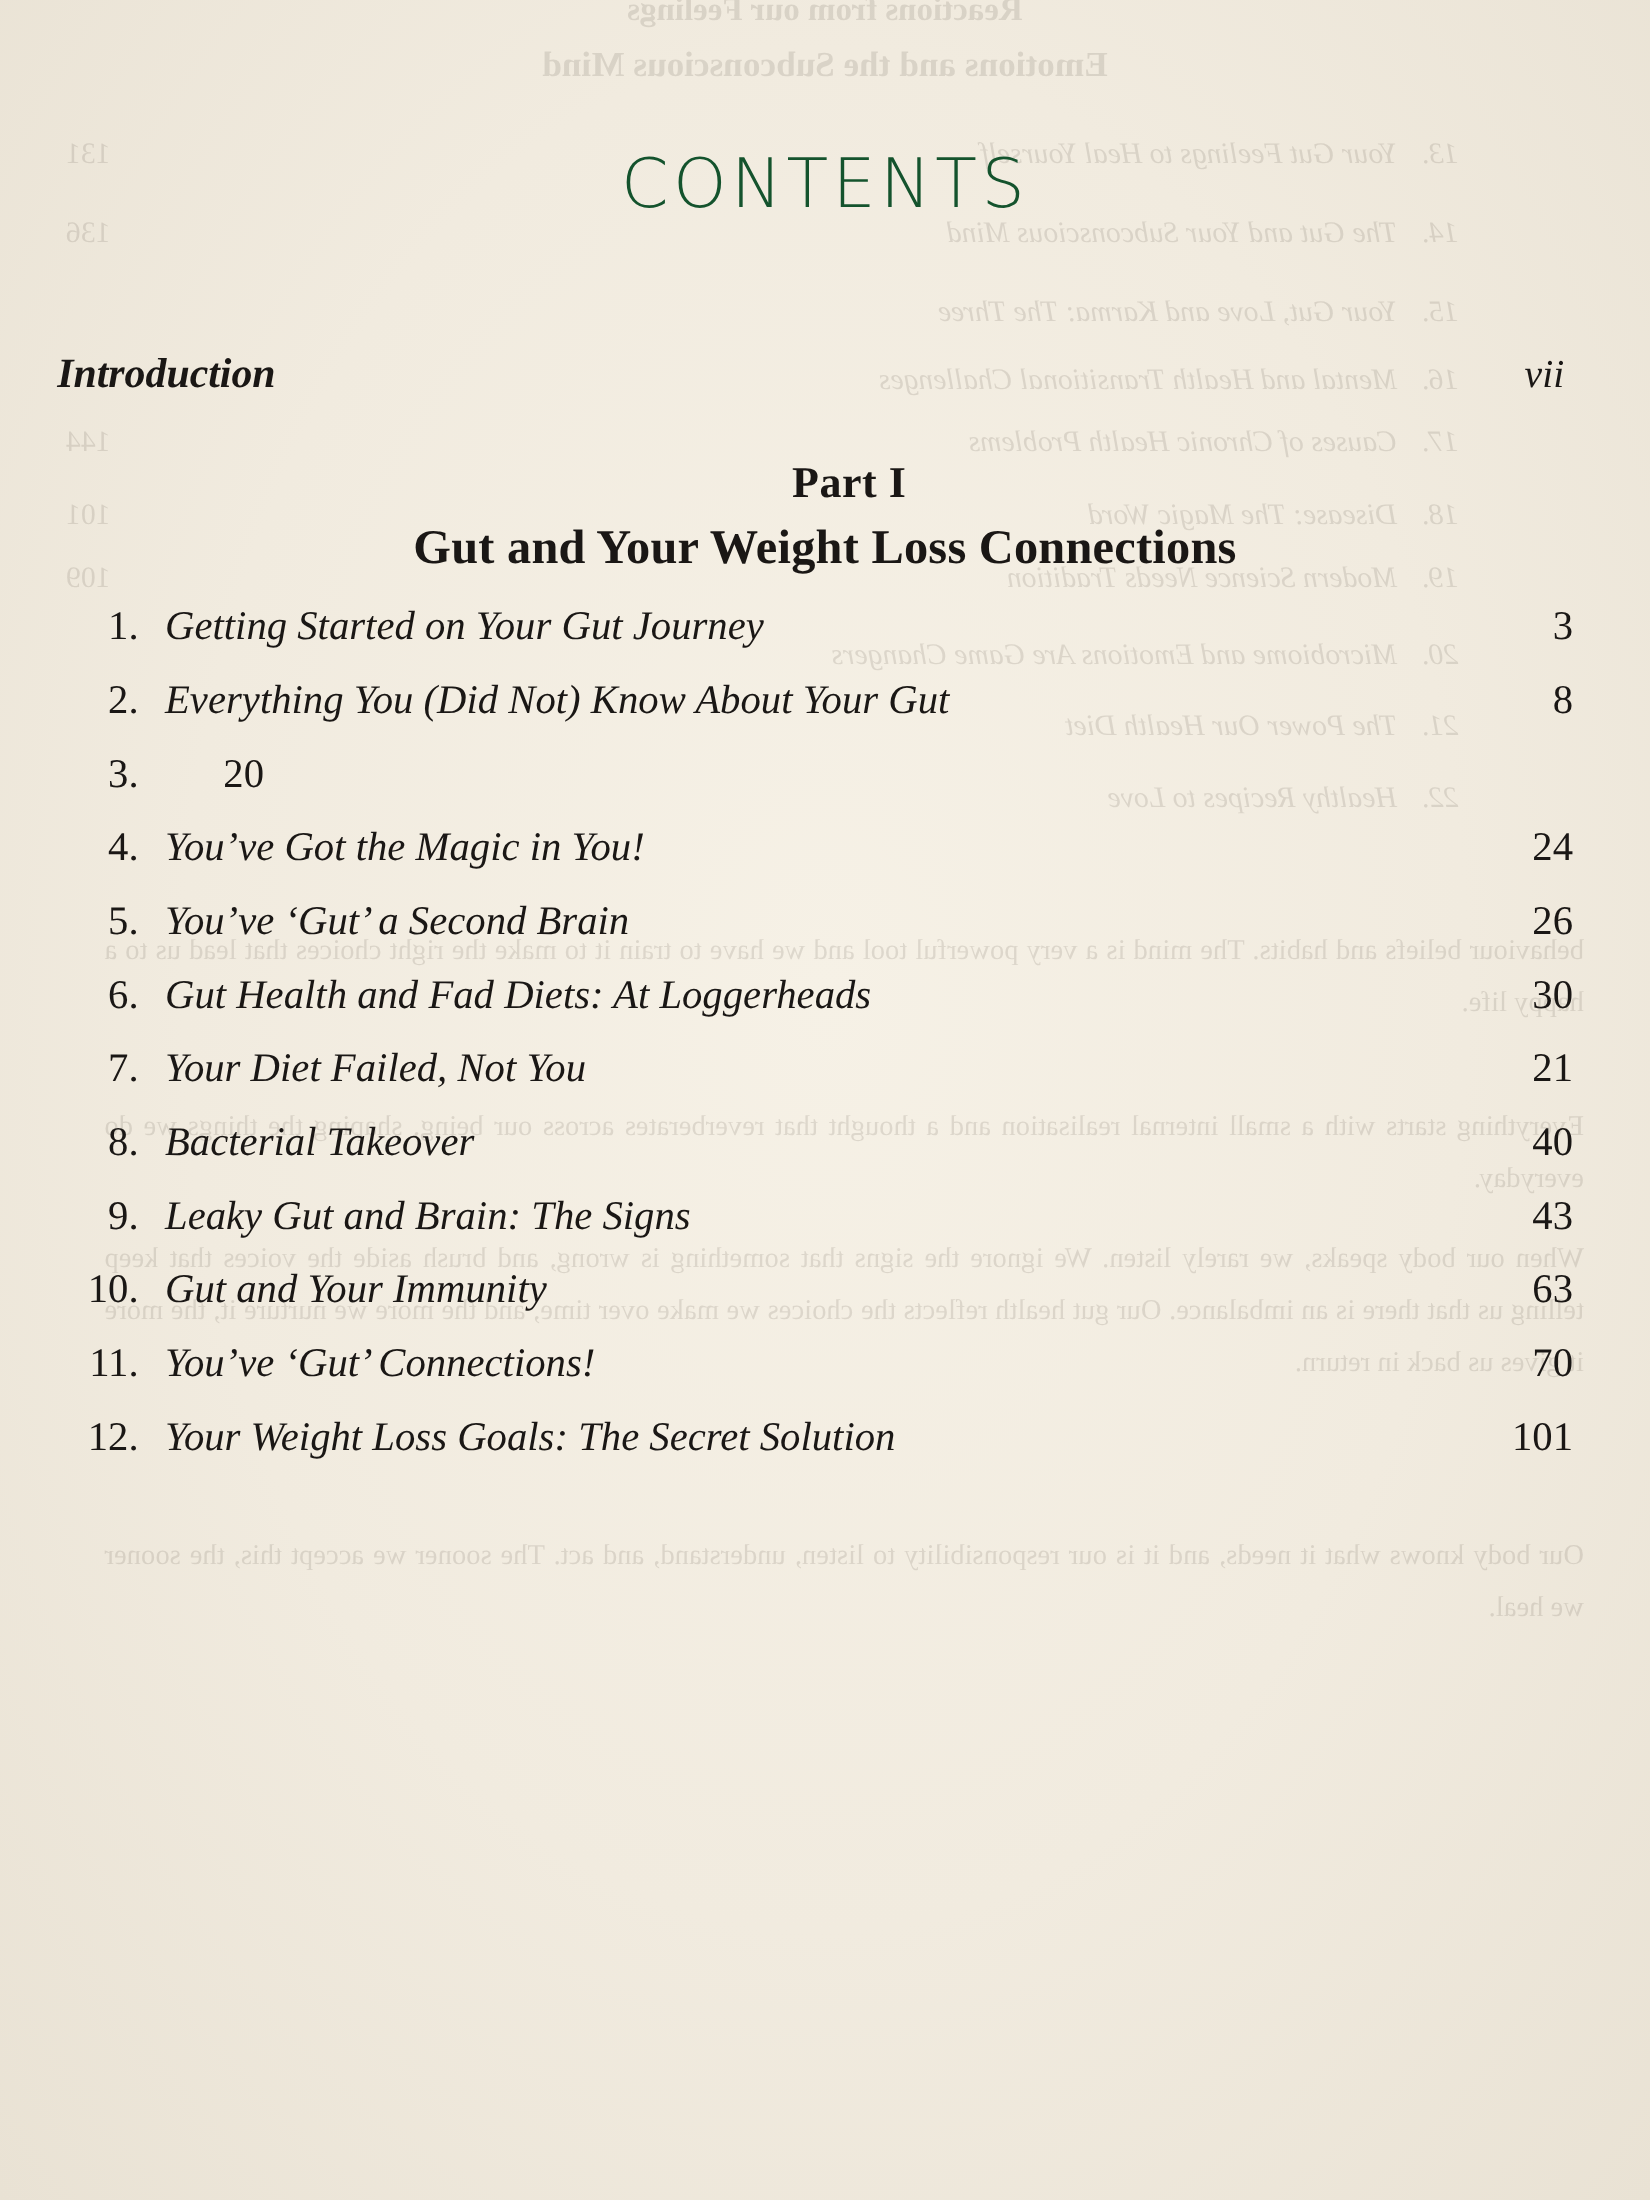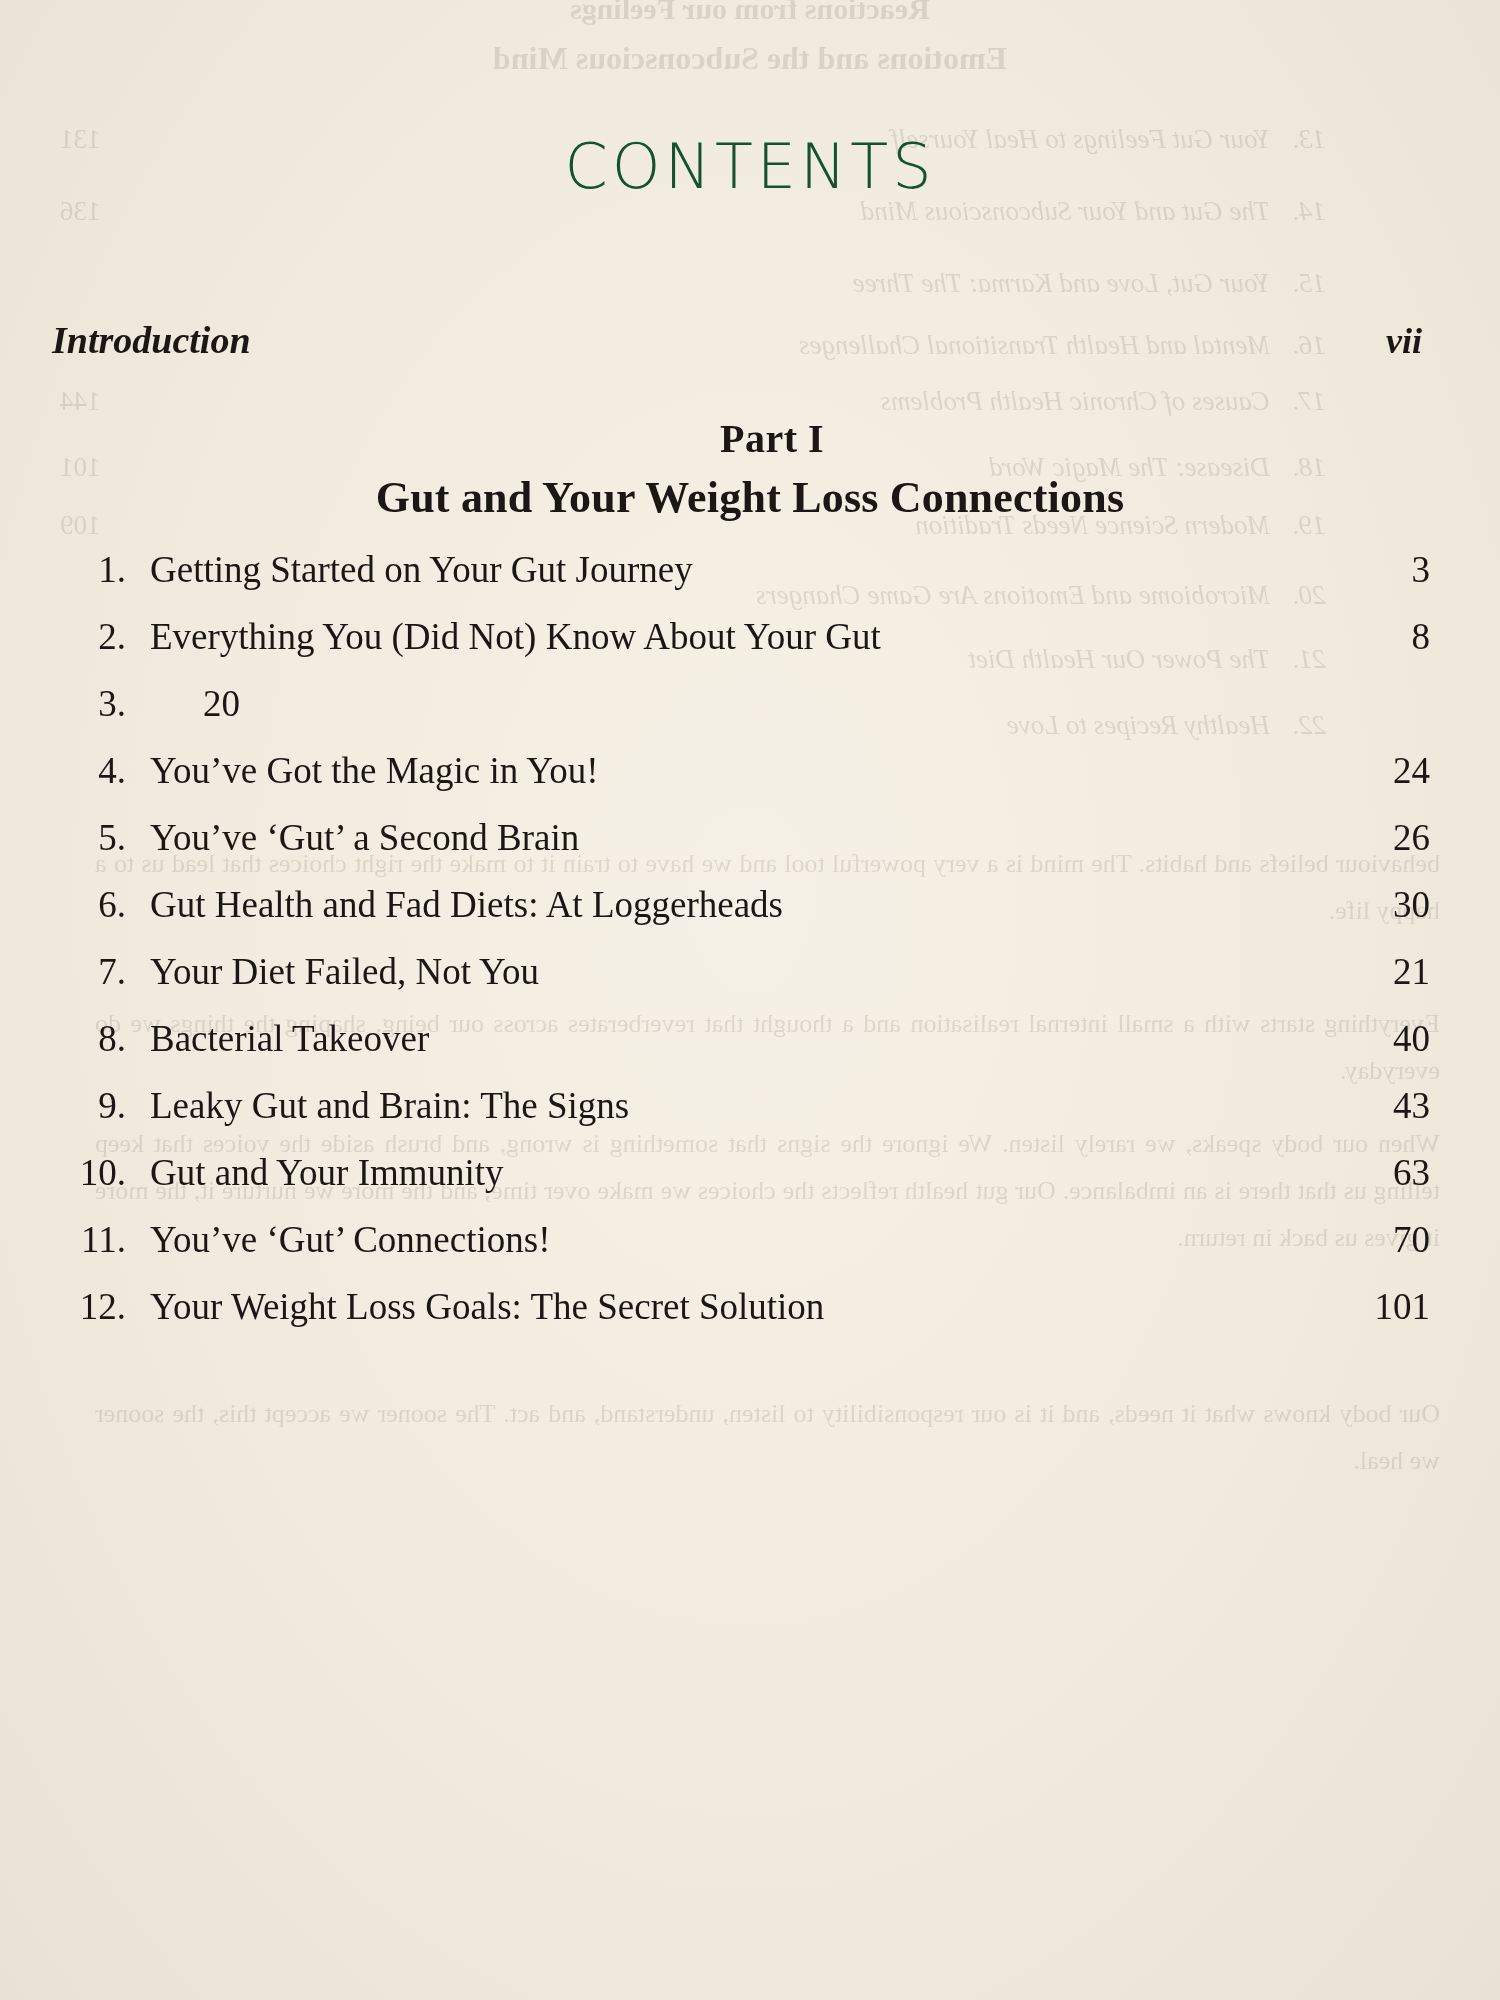--- a/index.html
+++ b/index.html
@@ -99,21 +99,21 @@
     align-items: baseline;
     font-size: 38px;
   }
   .intro-label {
     font-style: italic;
     font-weight: bold;
     flex: 1;
   }
   .intro-page {
     font-style: italic;
-    font-weight: bold;
+    font-weight: normal;
     font-size: 36px;
     text-align: right;
   }
 
   .part-block {
     position: absolute;
     top: 415px;
     left: 0;
     width: 100%;
     text-align: center;
@@ -145,20 +145,21 @@
   }
   .toc-num {
     width: 68px;
     text-align: right;
     padding-right: 24px;
     flex: none;
   }
   .toc-label {
     flex: 1;
     white-space: nowrap;
+    font-style: italic;
   }
   .toc-page {
     width: 90px;
     text-align: right;
     flex: none;
   }
 </style>
 </head>
 <body>
 

